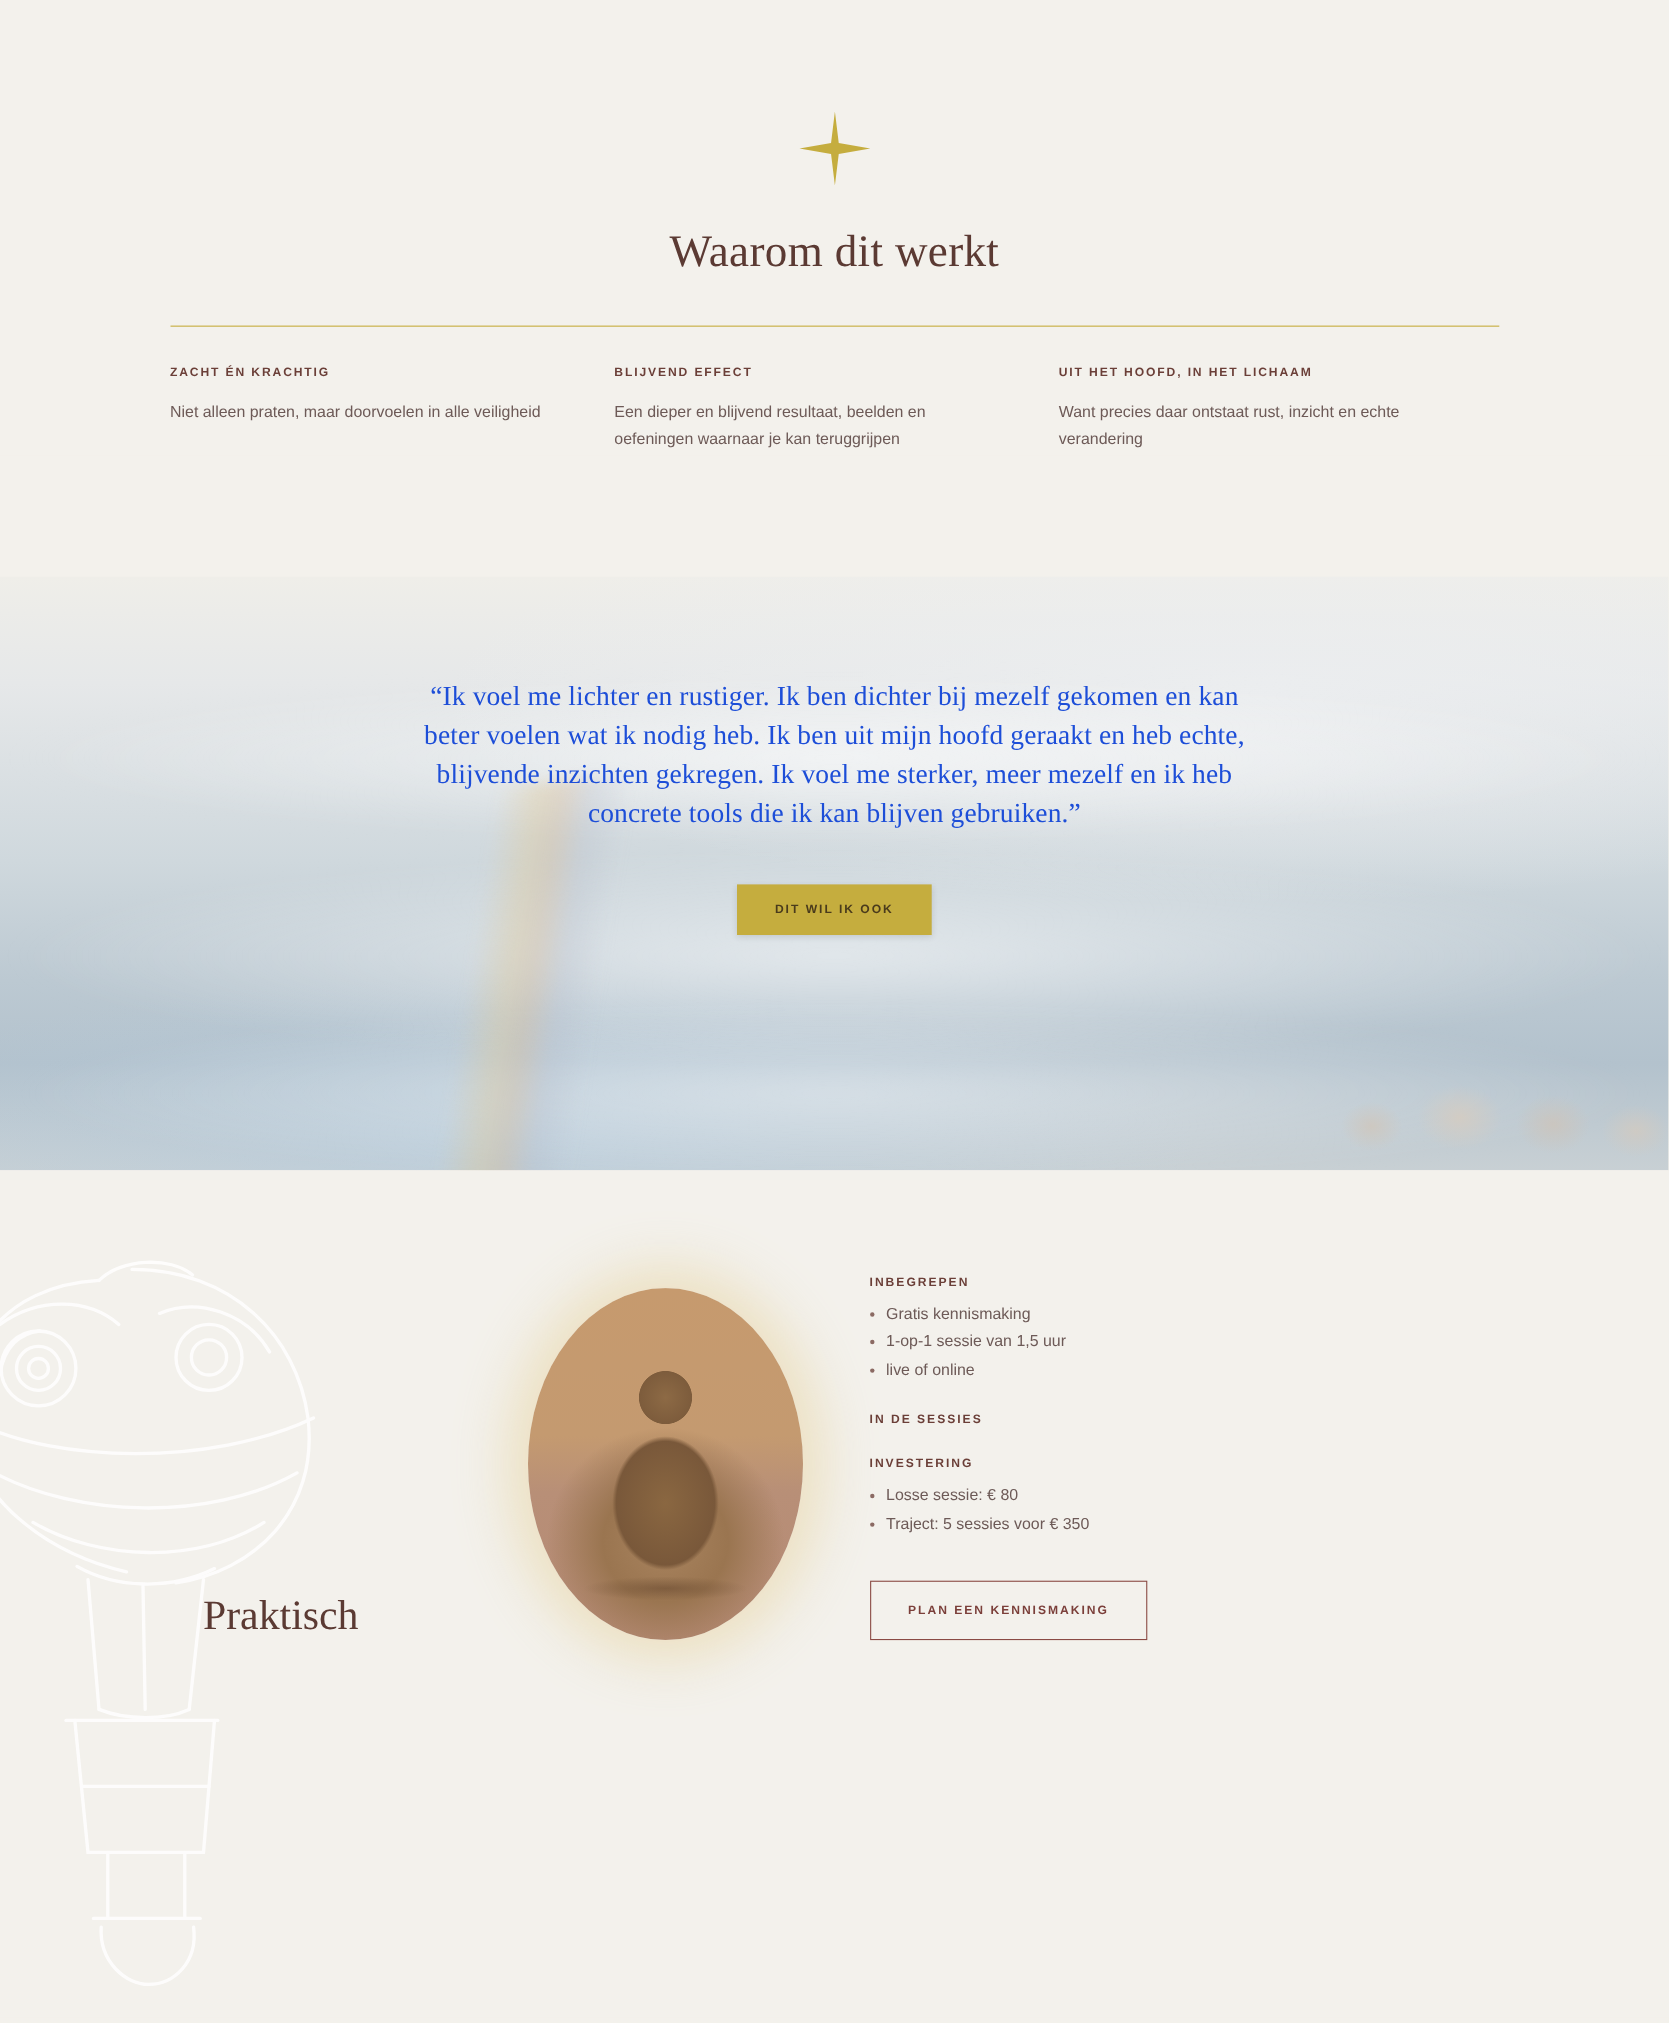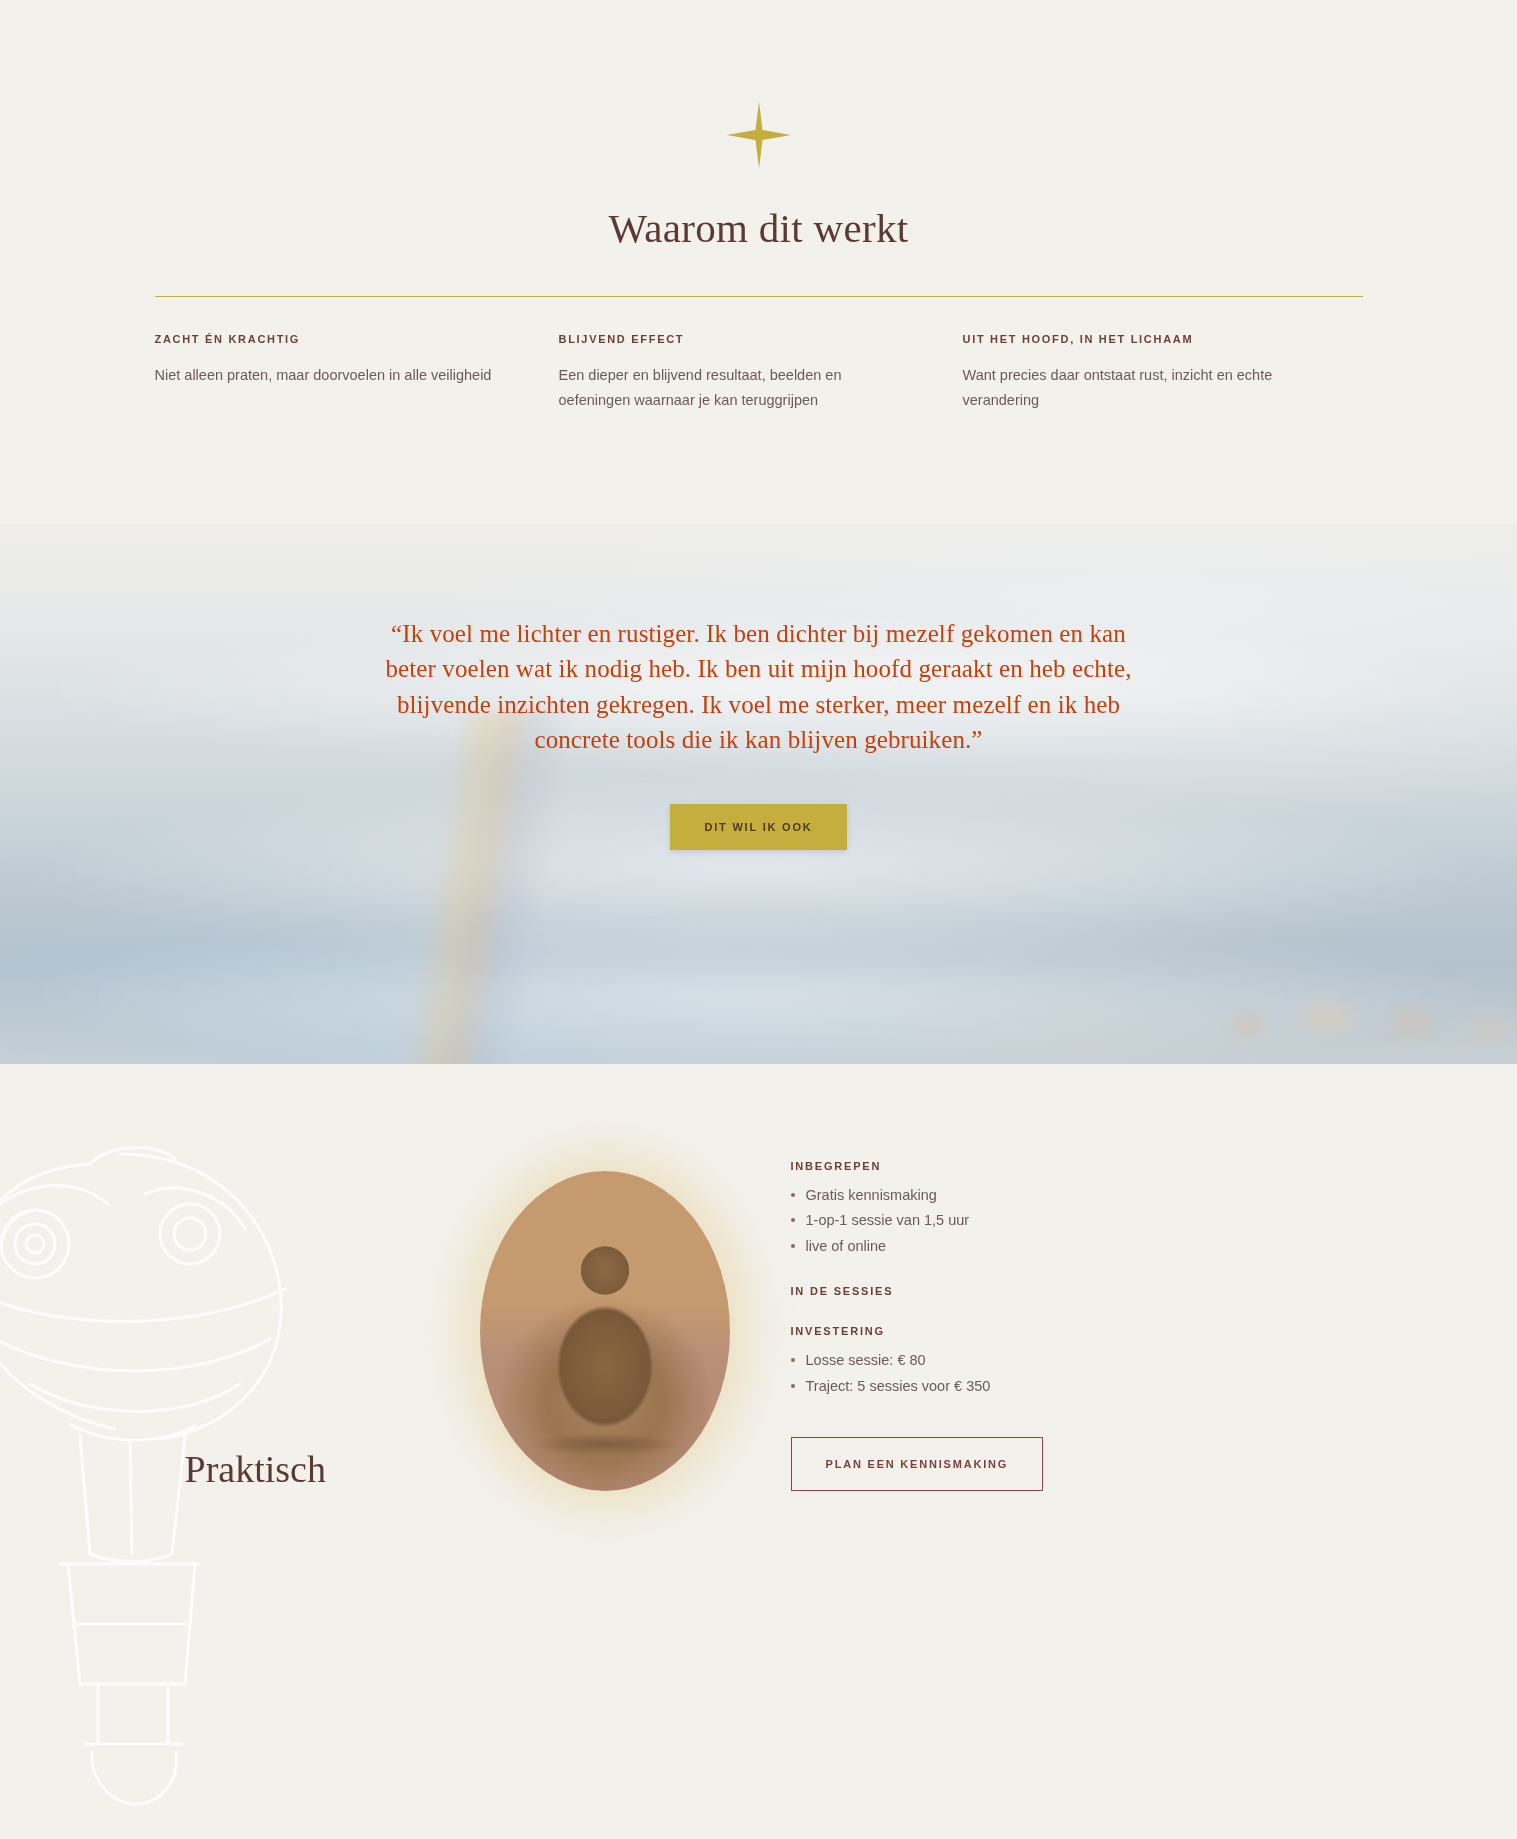--- a/index.html
+++ b/index.html
@@ -122,21 +122,21 @@
     position: relative;
     width: 760px;
     margin: 0 auto;
     padding-top: 92px;
     text-align: center;
   }
   .quote-text {
     font-family: "Liberation Serif", serif;
     font-size: 25px;
     line-height: 1.42;
-    color: #c2410c;
+    color: #1d4ed8;
     letter-spacing: 0.1px;
   }
   .cta-gold {
     display: inline-block;
     margin-top: 46px;
     background: #c5ad3e;
     color: #4a3b1c;
     border: none;
     padding: 17px 34px;
     font-size: 11px;

